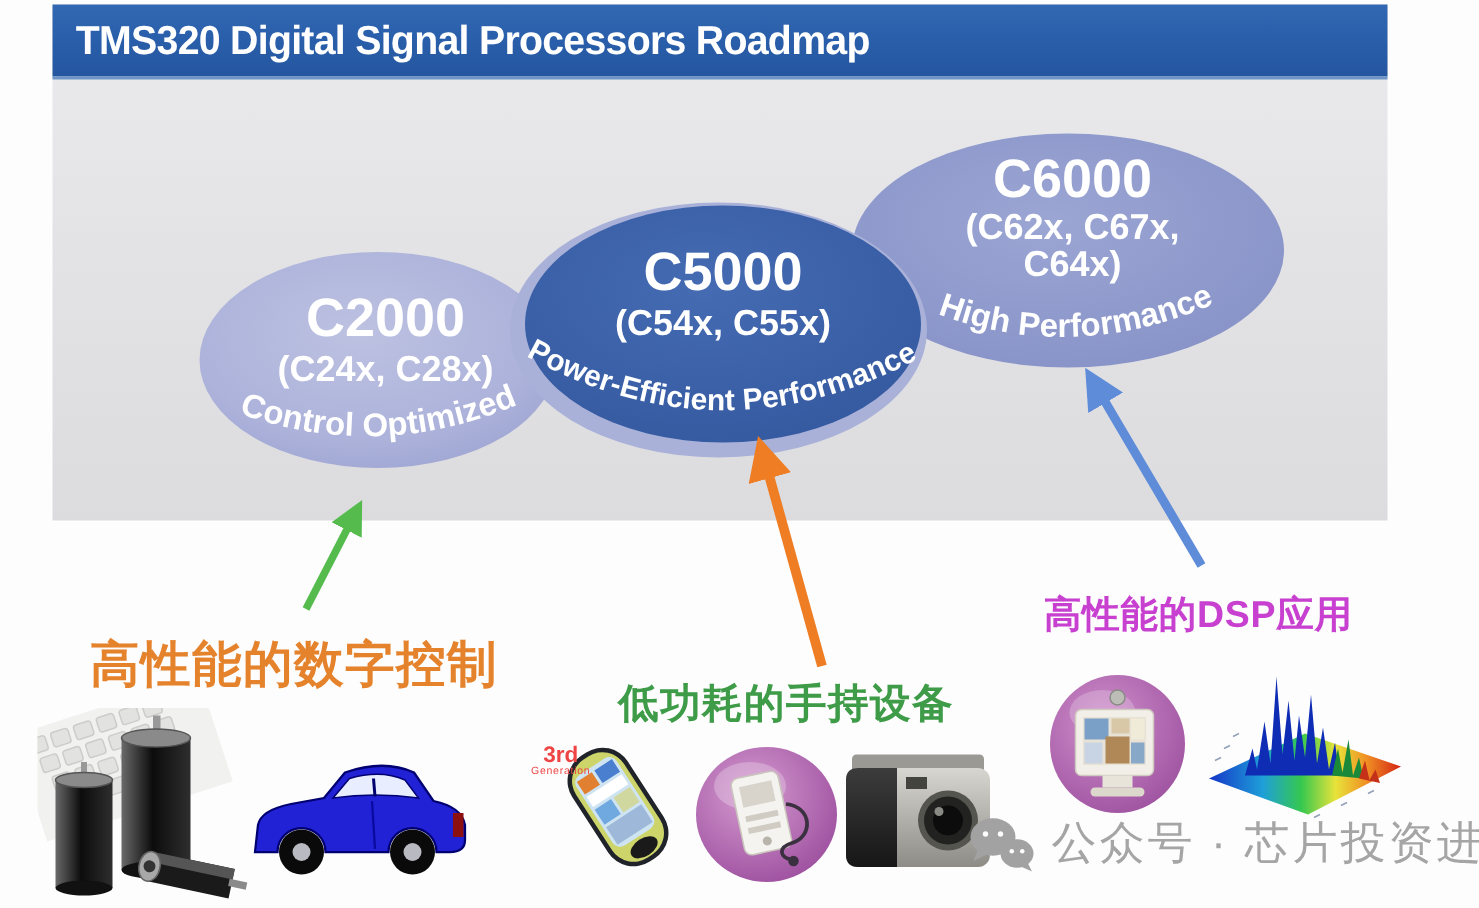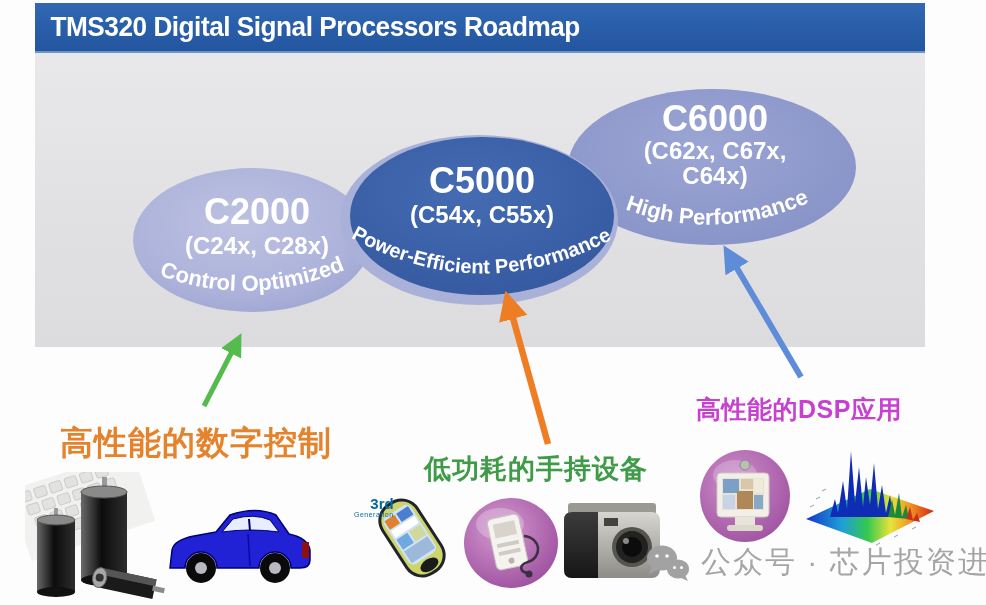--- a/index.html
+++ b/index.html
@@ -21,34 +21,34 @@
     display:block; line-height:48px; padding-left:16px;
     color:#ffffff; font-size:27px; font-weight:bold; letter-spacing:-0.5px;
     transform:scaleX(0.97); transform-origin:left center; white-space:nowrap;
   }
   .ellipses-svg { position:absolute; left:35px; top:3px; }
   
   .arrows-svg { position:absolute; left:0; top:0; pointer-events:none; }
   
   .cat-label { position:absolute; font-weight:bold; white-space:nowrap; }
   .label-control  { left:60px;  top:421px; font-size:33px; color:#e5832d; letter-spacing:1px; }
-  .label-handheld { left:412px; top:451px; font-size:27px; color:#3e9b47; letter-spacing:1px;margin-left:12px; }
+  .label-handheld { left:412px; top:451px; font-size:27px; color:#3e9b47; letter-spacing:1px; }
   .label-dsp      { left:696px; top:393px; font-size:25px; color:#c840cf; letter-spacing:0.5px; }
   
   .img-box { position:absolute; }
   .box-motors     { left:25px;  top:472px; }
   .box-car        { left:162px; top:490px; }
   .box-phone      { left:352px; top:492px; }
   .box-player     { left:462px; top:496px; }
   .box-camera     { left:560px; top:494px; }
   .box-videophone { left:697px; top:447px; }
   .box-spectrum   { left:802px; top:437px; }
   .phone-gen {
-    position:absolute; left:2px; top:4px; color:#0369a1; line-height:1;
-    text-align:right;
+    position:absolute; left:2px; top:4px; color:#ef4444; line-height:1;
+    text-align:center;
   }
   .phone-gen .g1 { font-size:15px; font-weight:bold; display:block; }
   .phone-gen .g2 { font-size:7px; display:block; letter-spacing:0.5px; }
   
   .watermark {
     position:absolute; left:645px; top:542px; display:flex; align-items:center;
     gap:10px; z-index:5;
   }
   .watermark .wm-text { color:#a5a5a5; font-size:30px; letter-spacing:2px; white-space:nowrap; }
 </style>

